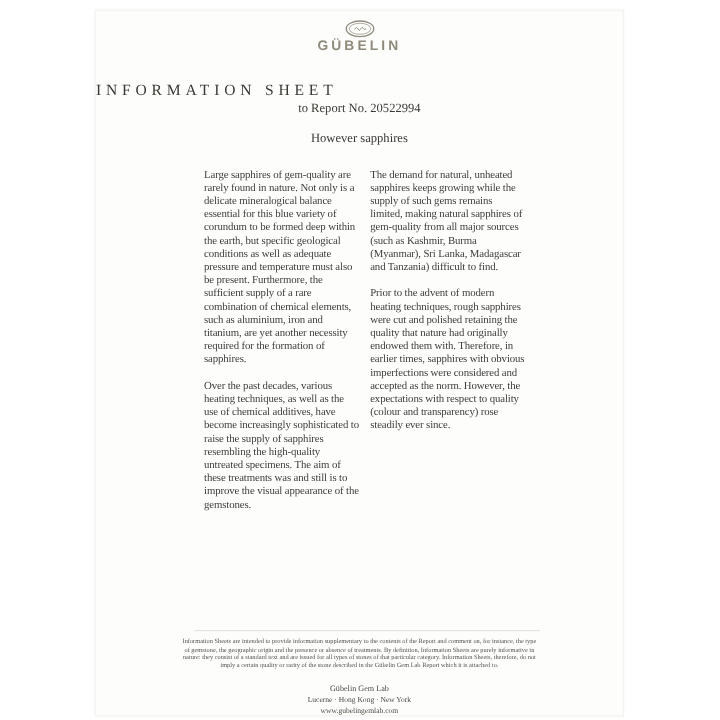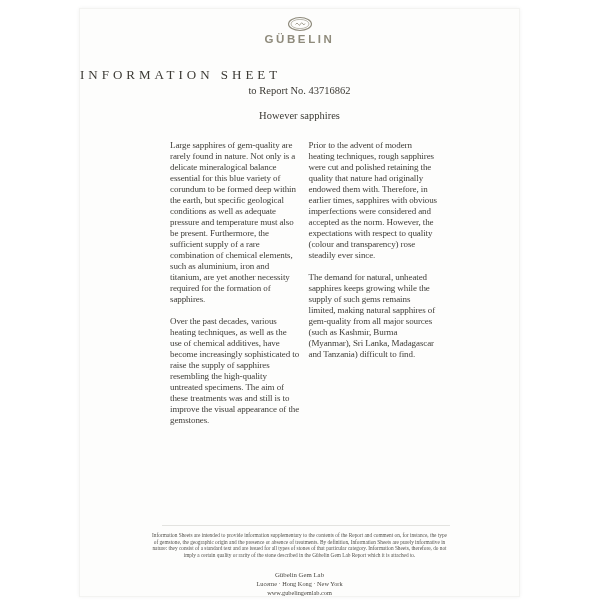--- a/index.html
+++ b/index.html
@@ -114,31 +114,31 @@
     <div class="logo">
       <svg class="crest" width="26" height="16" viewBox="0 0 26 16">
         <ellipse cx="13" cy="8" rx="11.5" ry="6.5" fill="none" stroke="#8f8b7c" stroke-width="1.1"></ellipse>
         <ellipse cx="13" cy="8" rx="9" ry="4.6" fill="none" stroke="#8f8b7c" stroke-width="0.6"></ellipse>
         <path d="M8.5 8.5 q1.5 -3 3 0 q1 2 2 -0.5 q1 -2.5 2.5 0 q1 2 2 -0.5" fill="none" stroke="#8f8b7c" stroke-width="0.8"></path>
       </svg>
       <div class="wordmark">GÜBELIN</div>
     </div>
 
     <div class="doc-title">INFORMATION SHEET</div>
-    <div class="doc-subtitle">to Report No. 43716862</div>
+    <div class="doc-subtitle">to Report No. 20522994</div>
     <div class="section-title">However sapphires</div>
 
     <div class="columns">
       <div class="col">
         <p>Large sapphires of gem-quality are rarely found in nature. Not only is a delicate mineralogical balance essential for this blue variety of corundum to be formed deep within the earth, but specific geological conditions as well as adequate pressure and temperature must also be present. Furthermore, the sufficient supply of a rare combination of chemical elements, such as aluminium, iron and titanium, are yet another necessity required for the formation of sapphires.</p>
         <p>Over the past decades, various heating techniques, as well as the use of chemical additives, have become increasingly sophisticated to raise the supply of sapphires resembling the high-quality untreated specimens. The aim of these treatments was and still is to improve the visual appearance of the gemstones.</p>
       </div>
       <div class="col">
+        <p>The demand for natural, unheated sapphires keeps growing while the supply of such gems remains limited, making natural sapphires of gem-quality from all major sources (such as Kashmir, Burma (Myanmar), Sri Lanka, Madagascar and Tanzania) difficult to find.</p>
         <p>Prior to the advent of modern heating techniques, rough sapphires were cut and polished retaining the quality that nature had originally endowed them with. Therefore, in earlier times, sapphires with obvious imperfections were considered and accepted as the norm. However, the expectations with respect to quality (colour and transparency) rose steadily ever since.</p>
-        <p>The demand for natural, unheated sapphires keeps growing while the supply of such gems remains limited, making natural sapphires of gem-quality from all major sources (such as Kashmir, Burma (Myanmar), Sri Lanka, Madagascar and Tanzania) difficult to find.</p>
       </div>
     </div>
 
     <div class="divider"></div>
 
     <p class="disclaimer">Information Sheets are intended to provide information supplementary to the contents of the Report and comment on, for instance, the type of gemstone, the geographic origin and the presence or absence of treatments. By definition, Information Sheets are purely informative in nature: they consist of a standard text and are issued for all types of stones of that particular category. Information Sheets, therefore, do not imply a certain quality or rarity of the stone described in the Gübelin Gem Lab Report which it is attached to.</p>
 
     <div class="footer">
       <div class="lab-name">Gübelin Gem Lab</div>
       <div class="locations">Lucerne · Hong Kong · New York</div>

